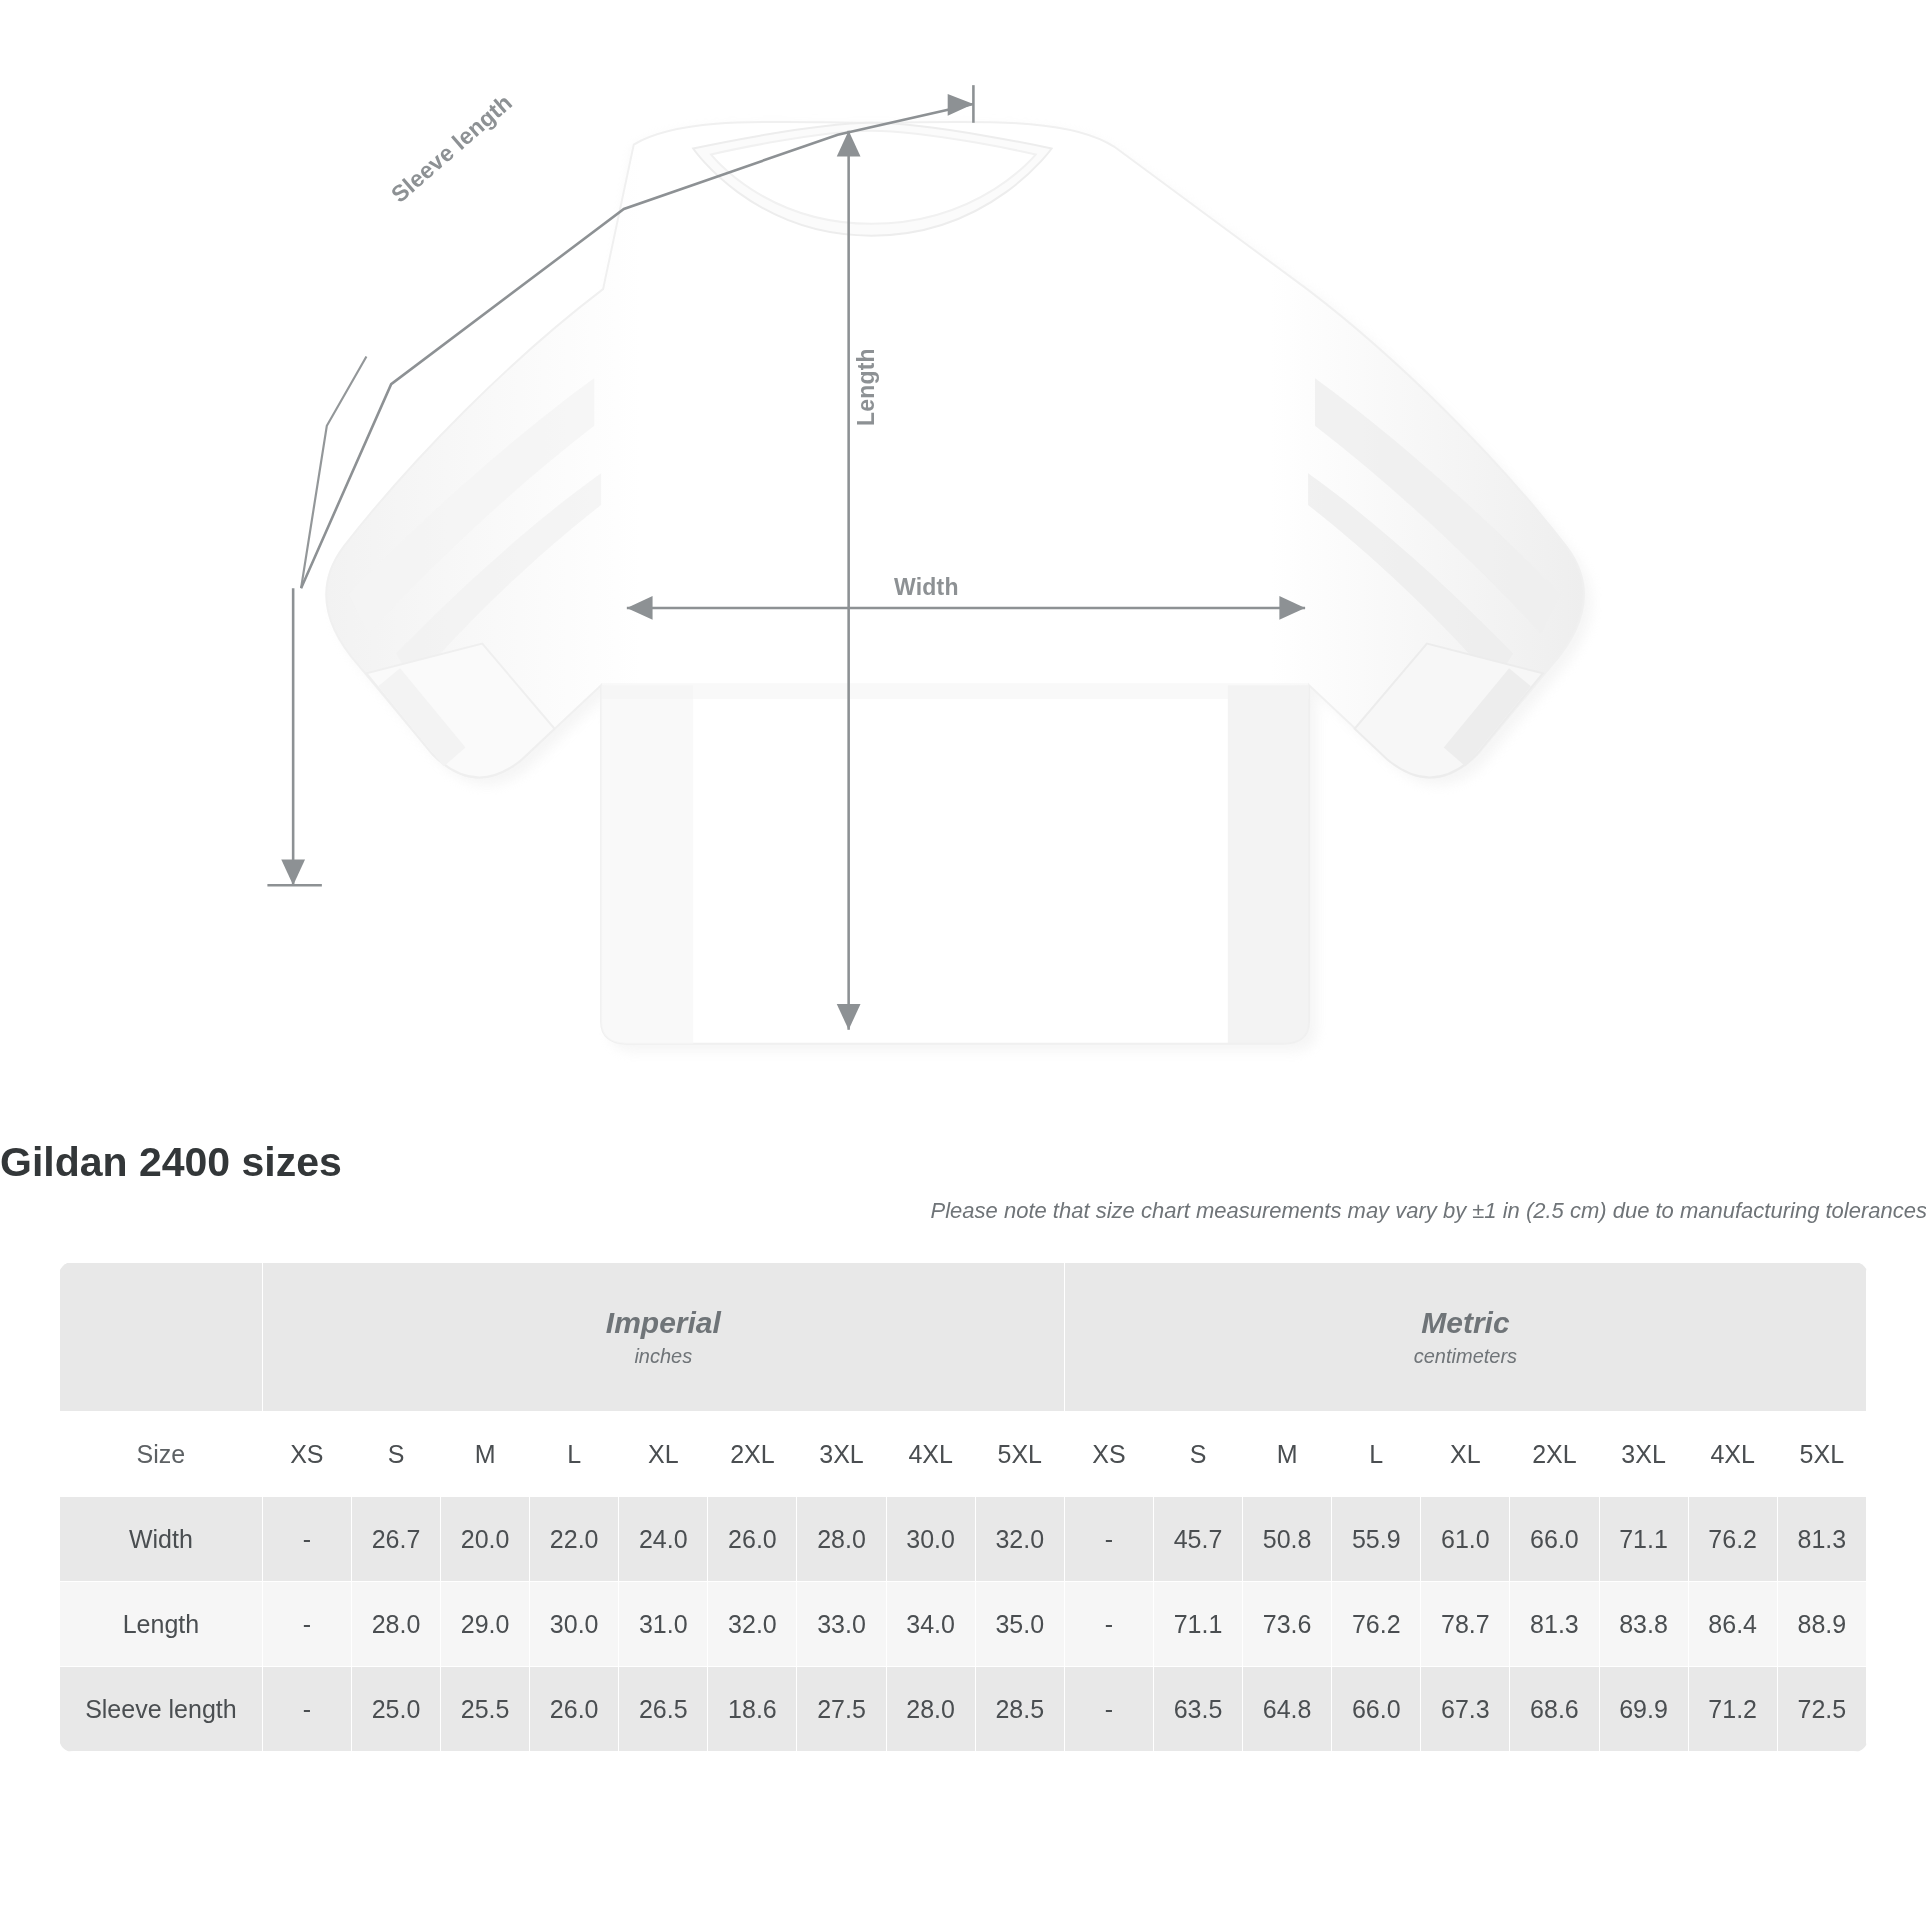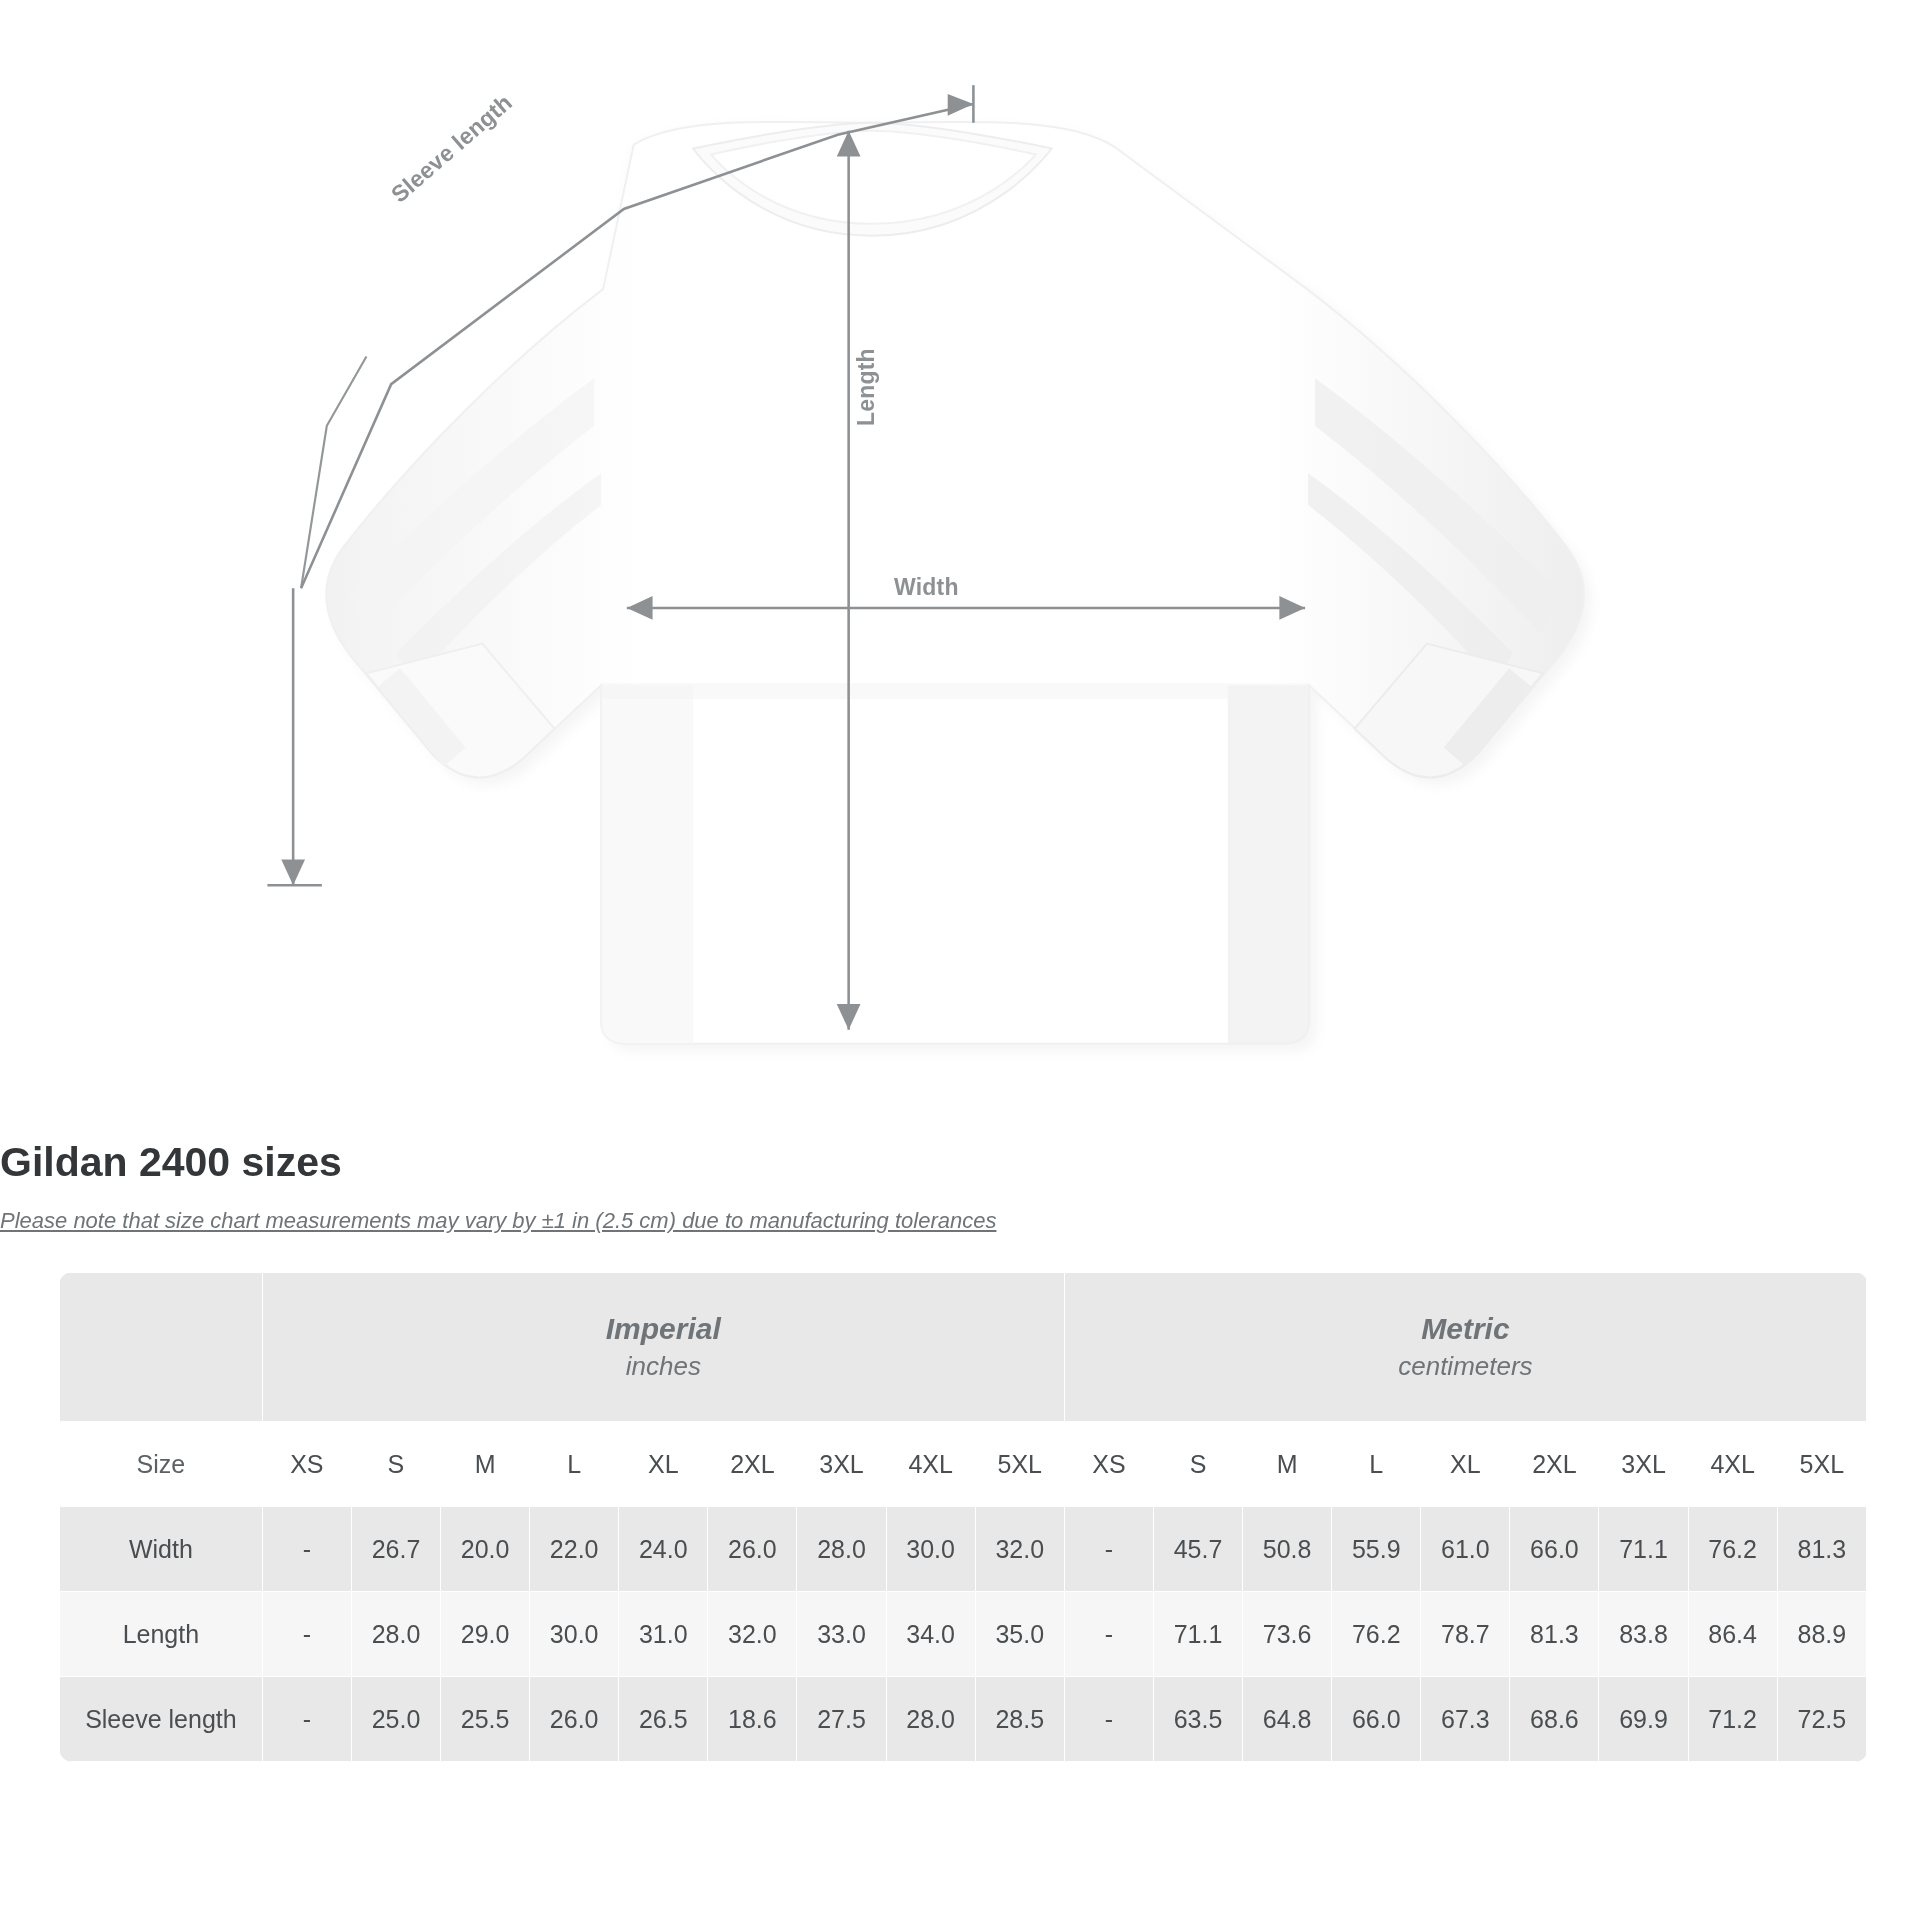--- a/index.html
+++ b/index.html
@@ -45,26 +45,25 @@
   }
 
   
   .chart-title {
     font-size: 41px;
     font-weight: bold;
     color: #333739;
     margin-top: 30px;
   }
   .chart-subtitle {
-    text-align: left;
+    text-align: right;
     font-size: 22px;
     font-style: italic;
     color: #6f7478;
-    margin-top: 22px;
-    text-decoration: underline;
+    margin-top: 12px;
   }
 
   
   .table-wrap {
     margin: 38px 59px 0 59px;
     border-radius: 14px;
     overflow: hidden;
   }
   table.size-table {
     border-collapse: collapse;
@@ -86,21 +85,21 @@
     height: 149px !important;
   }
   .unit-head .u-name {
     font-size: 30px;
     font-weight: bold;
     font-style: italic;
     color: #6f7478;
     line-height: 1.1;
   }
   .unit-head .u-sub {
-    font-size: 26px;
+    font-size: 20px;
     font-style: italic;
     color: #6f7478;
     margin-top: 6px;
   }
   .corner { background: #e8e8e8; }
 
   .hdr-row td { background: #ffffff; font-weight: bold; color: #5d6164; font-size: 25px; }
   .hdr-row td.rowlabel { color: #5d6164; margin-top: 24px; }
 
   .band-a td { background: #e8e8e8; }

